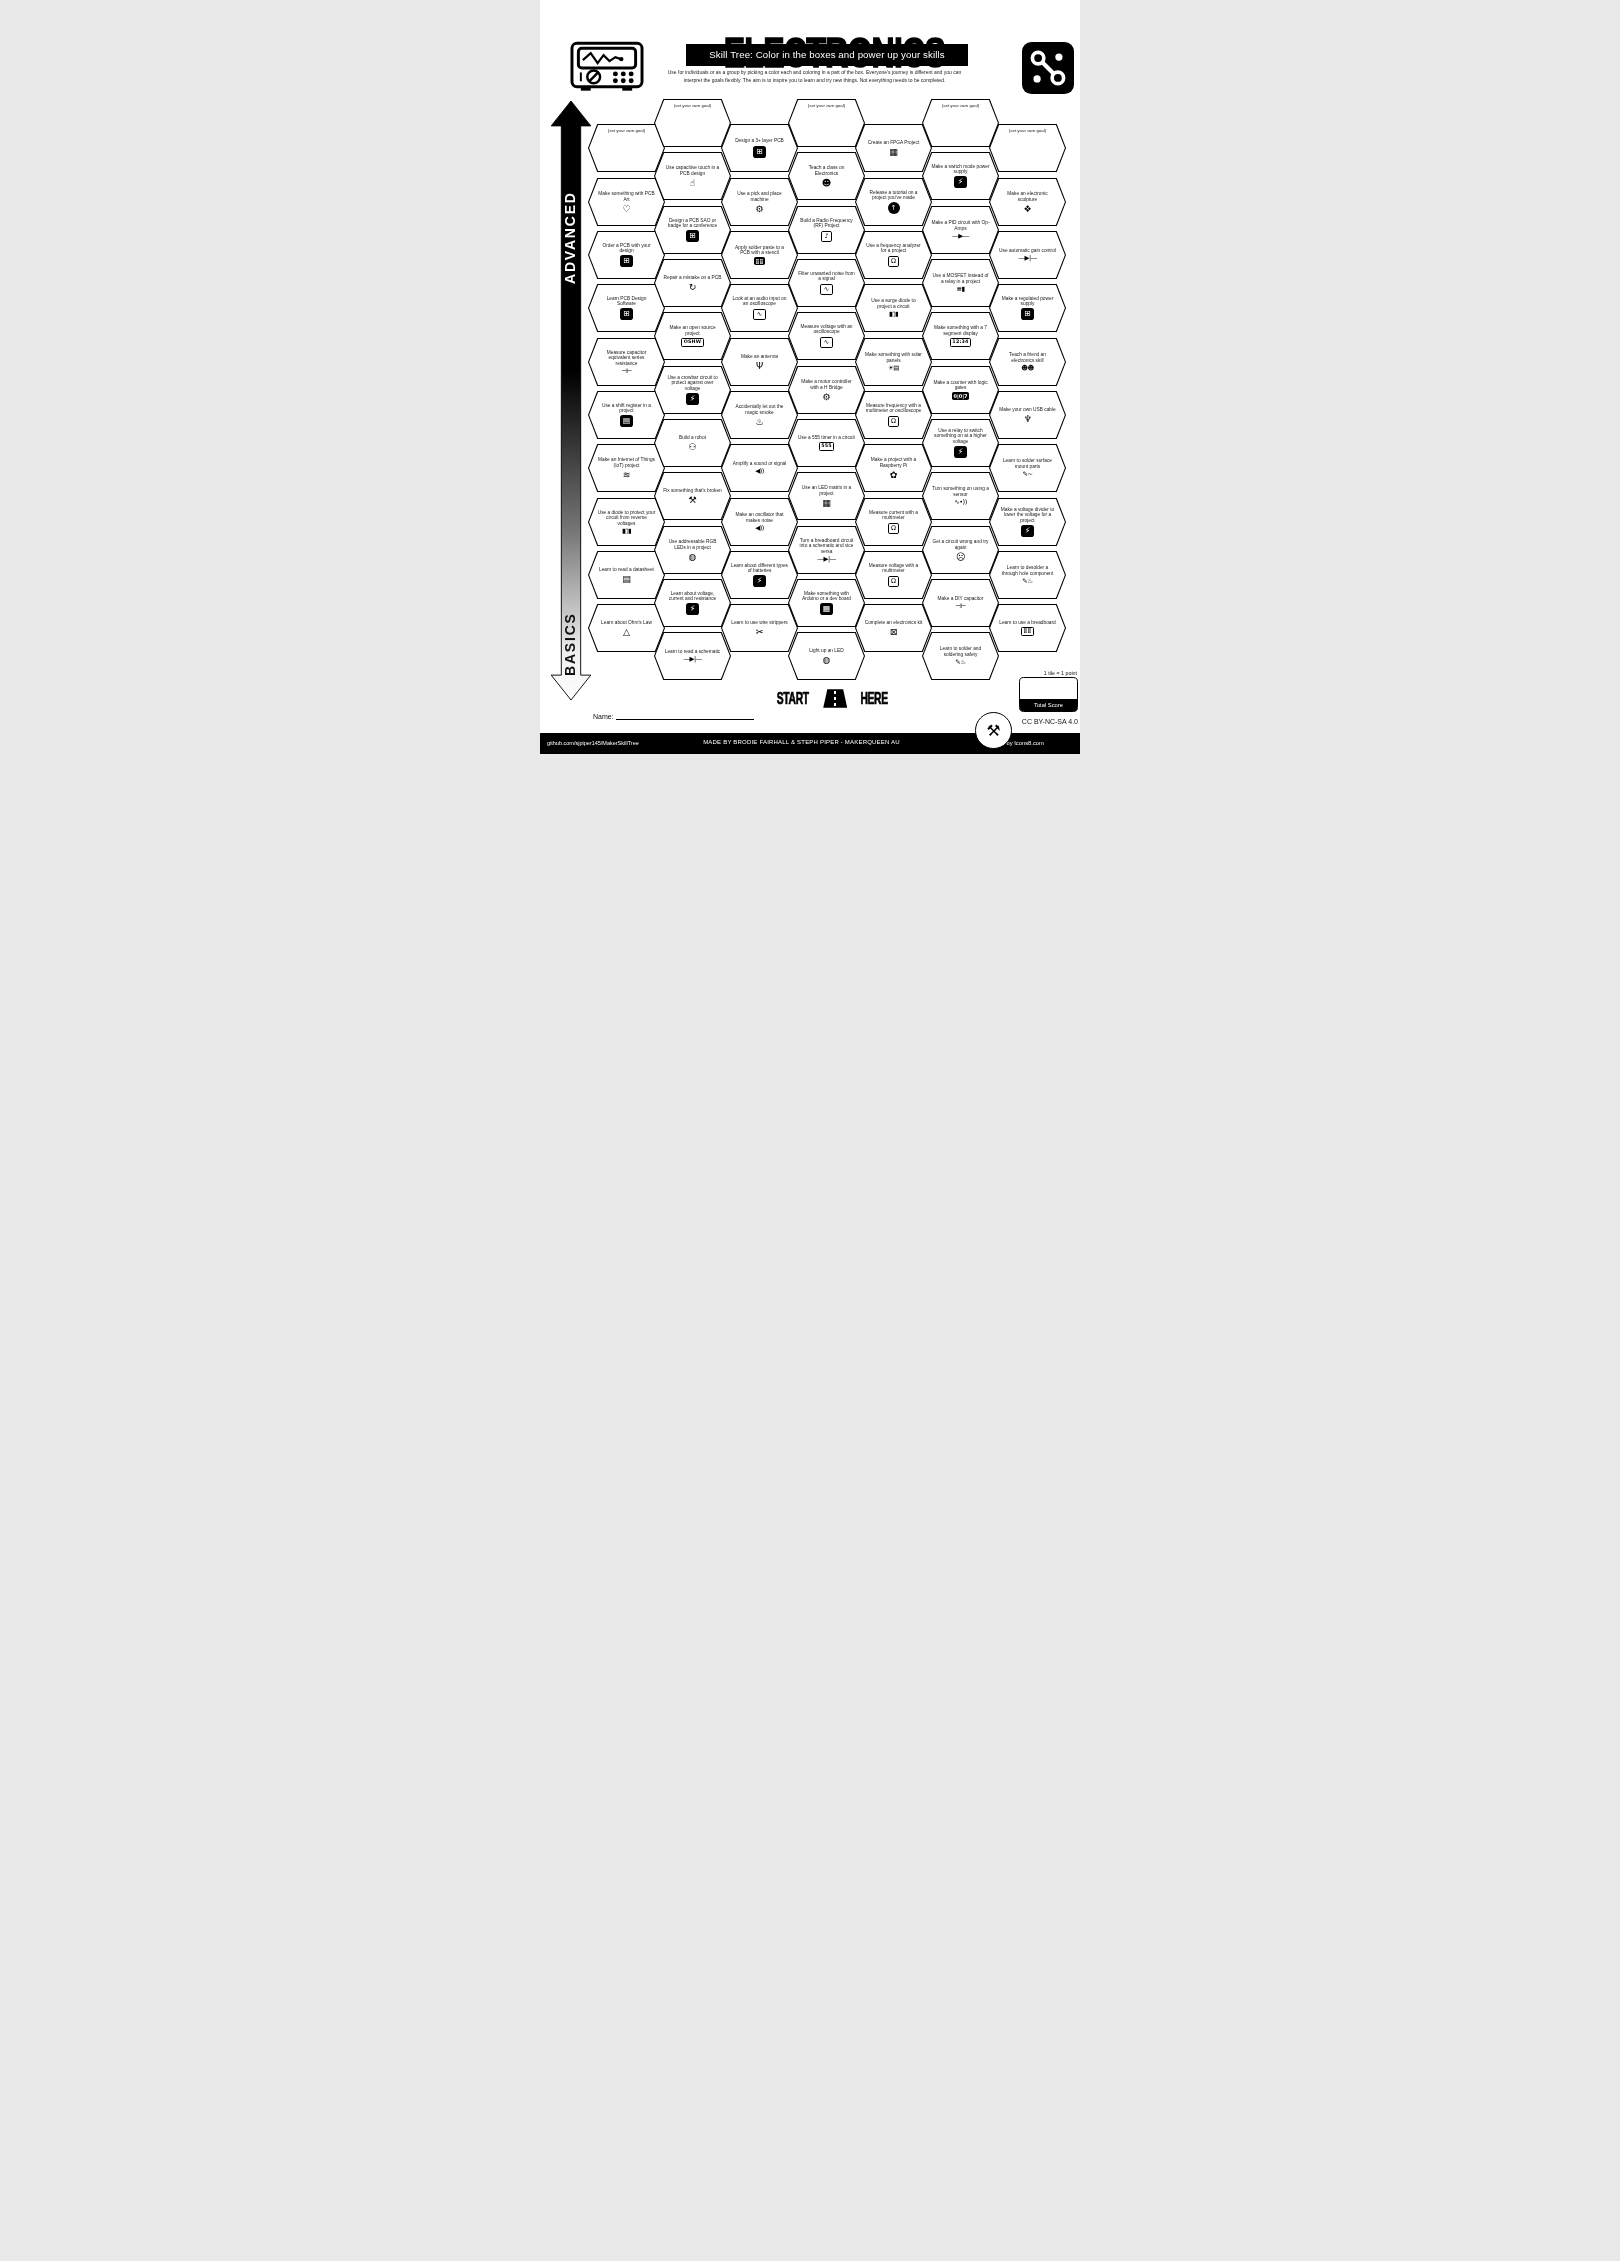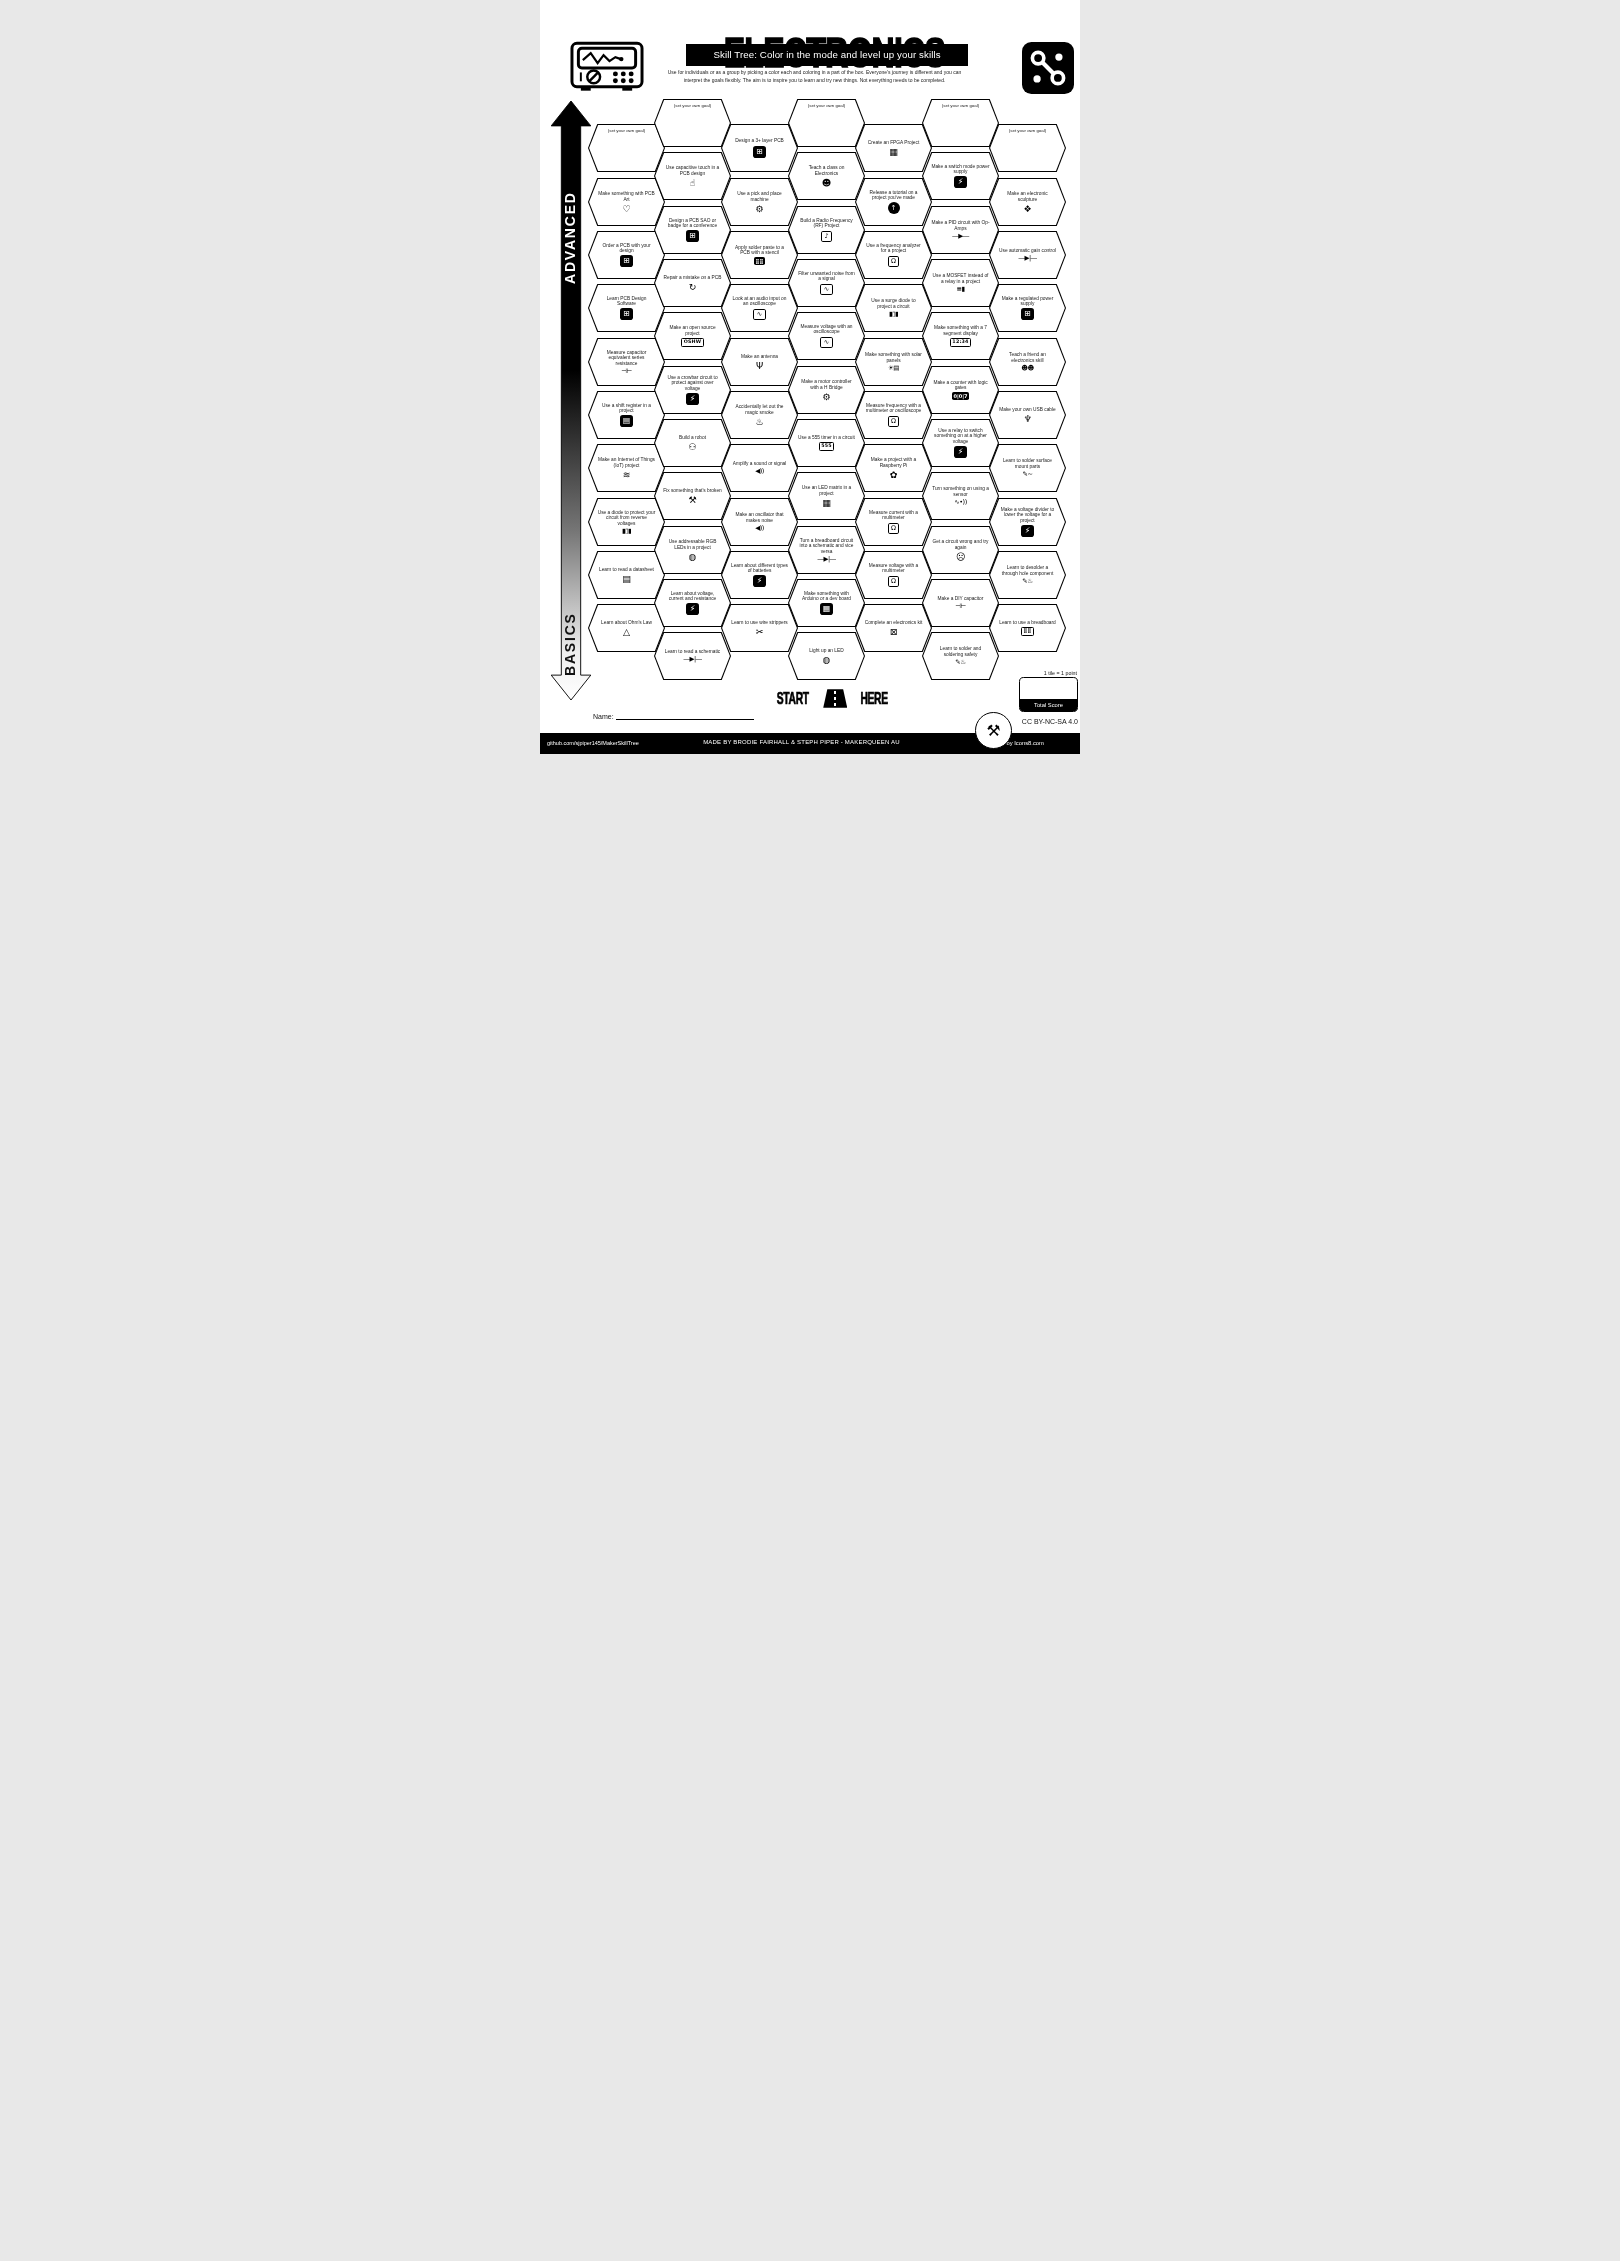--- a/index.html
+++ b/index.html
@@ -104,21 +104,21 @@
       <circle cx="124" cy="66" r="5" fill="#000"></circle>
     <circle cx="92" cy="80" r="5" fill="#000"></circle>
       <circle cx="108" cy="80" r="5" fill="#000"></circle>
       <circle cx="124" cy="80" r="5" fill="#000"></circle>
     <rect x="22" y="92" width="20" height="8" fill="#000"></rect>
       <rect x="106" y="92" width="20" height="8" fill="#000"></rect>
   </svg>
 
   <h1 class="title">ELECTRONICS</h1>
   <div class="subtitle-bar">
-    <span>Skill Tree:  Color in the mode and level up your skills</span>
+    <span>Skill Tree:  Color in the boxes and power up your skills</span>
   </div>
   <div class="desc">
     <div>Use for individuals or as a group by picking a color each and coloring in a part of the box.  Everyone's journey is different and you can</div>
     <div>interpret the goals flexibly.  The aim is to inspire you to learn and try new things. Not everything needs to be completed.</div>
   </div>
 
   <svg class="pcb-logo" viewBox="0 0 100 100">
     <rect width="100" height="100" rx="18" fill="#000"></rect>
     <circle cx="31" cy="31" r="11" fill="none" stroke="#fff" stroke-width="7"></circle>
     <circle cx="69" cy="69" r="11" fill="none" stroke="#fff" stroke-width="7"></circle>

